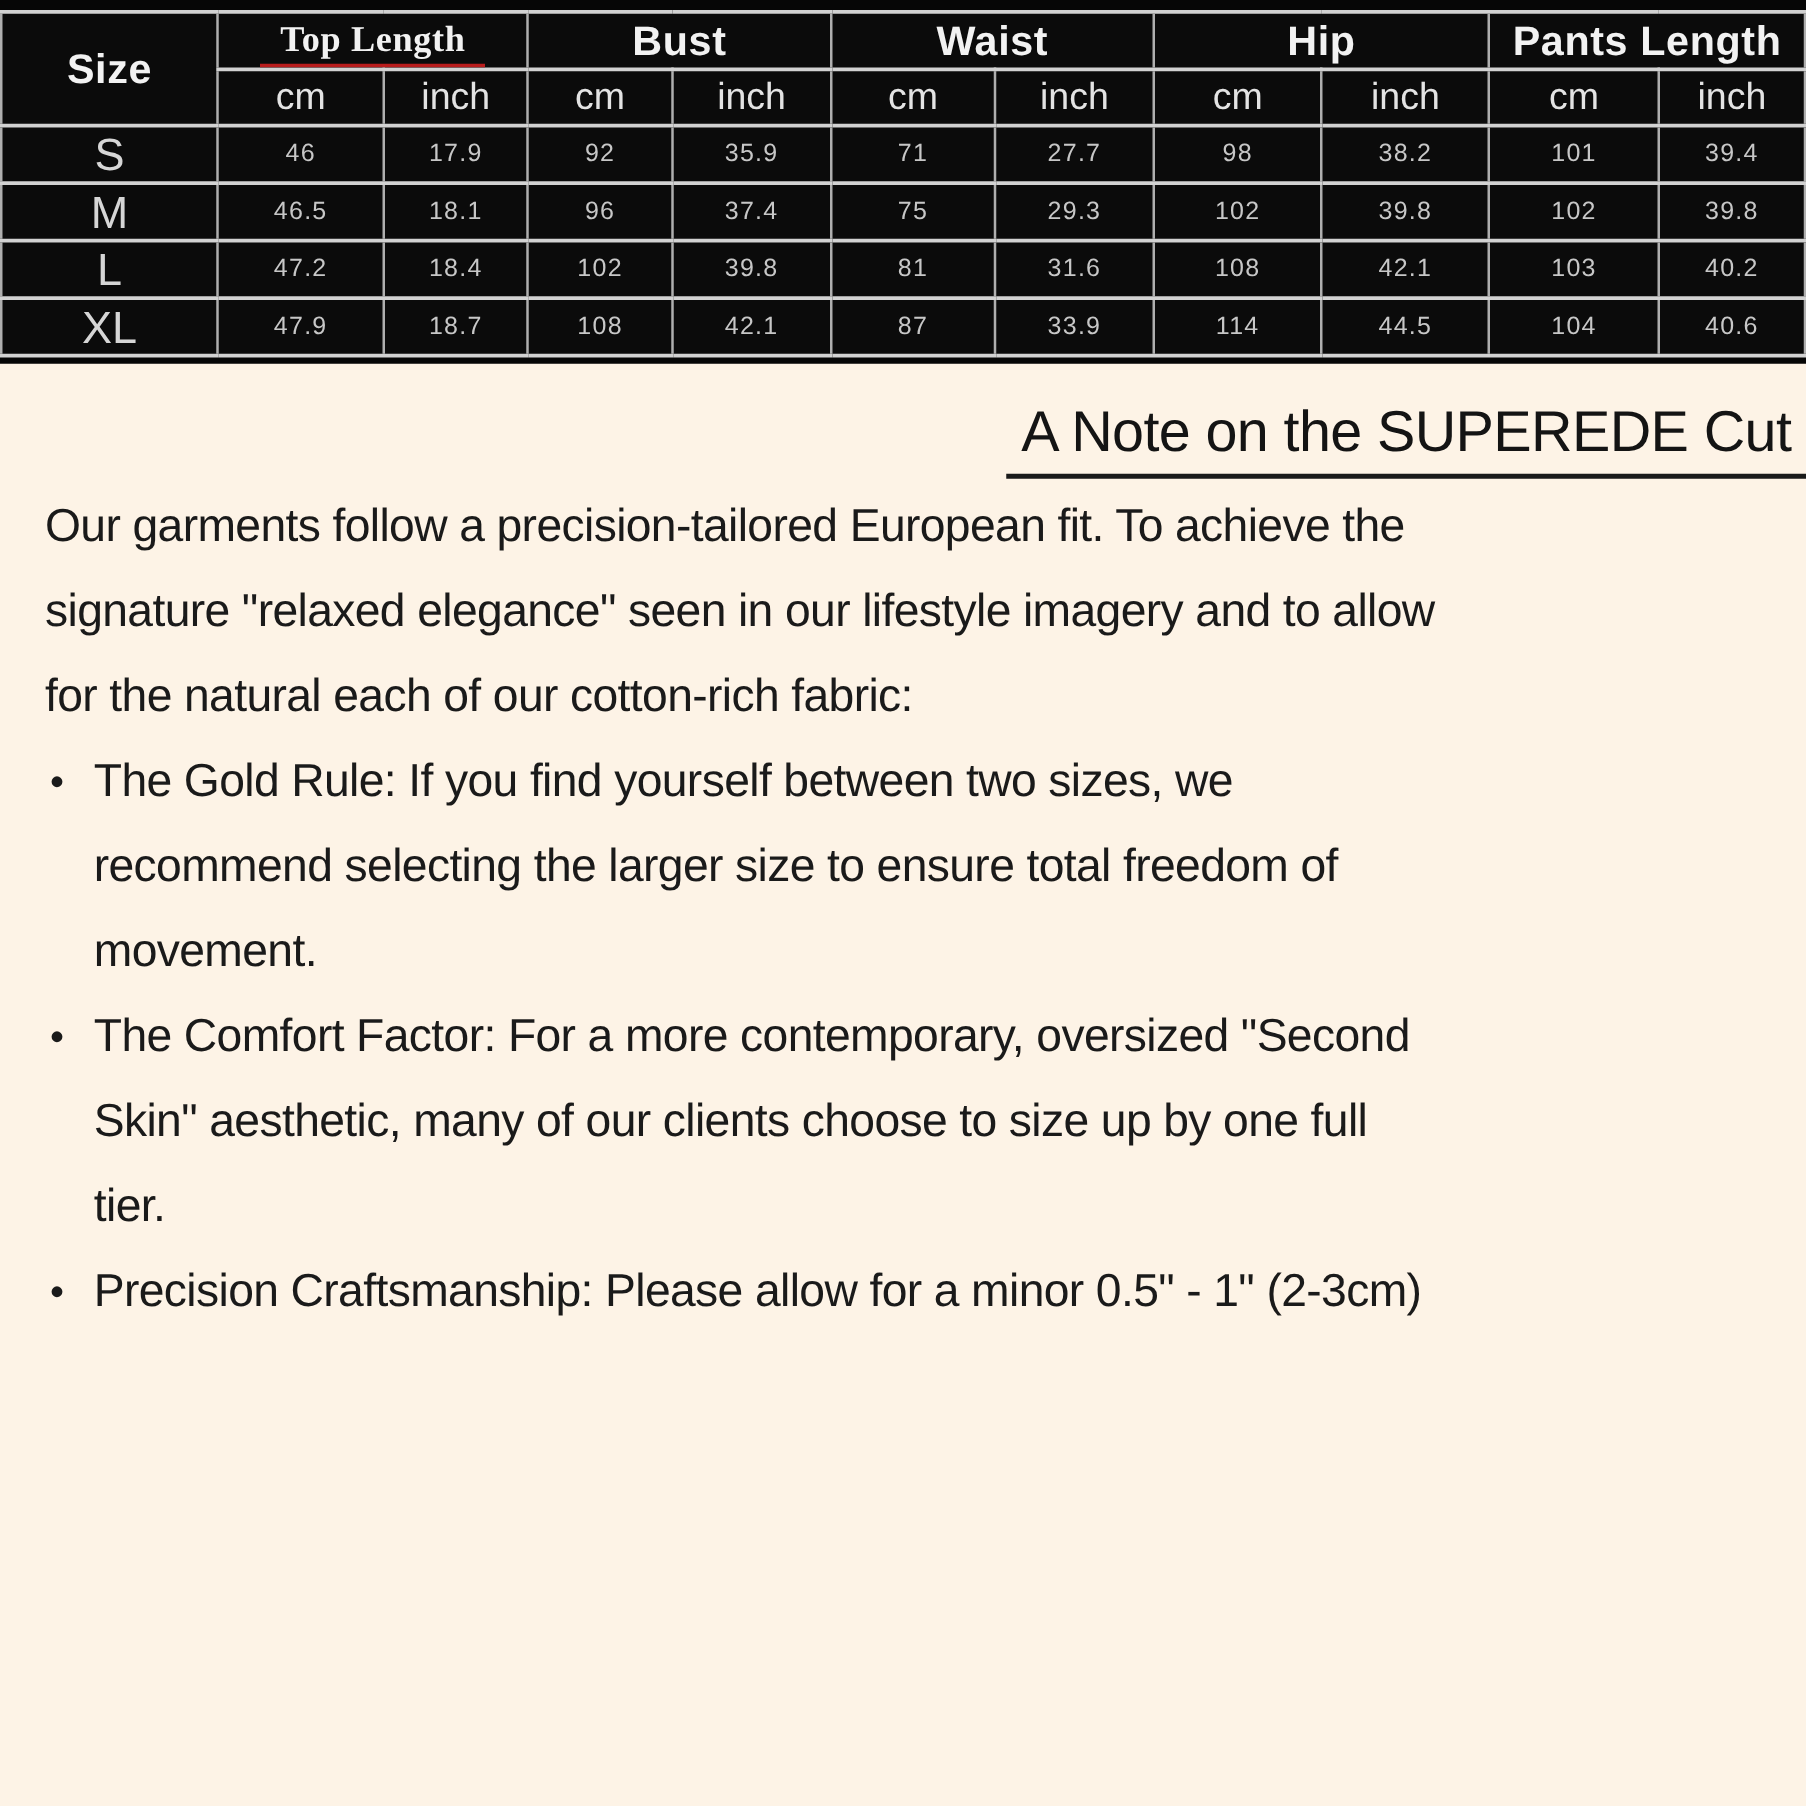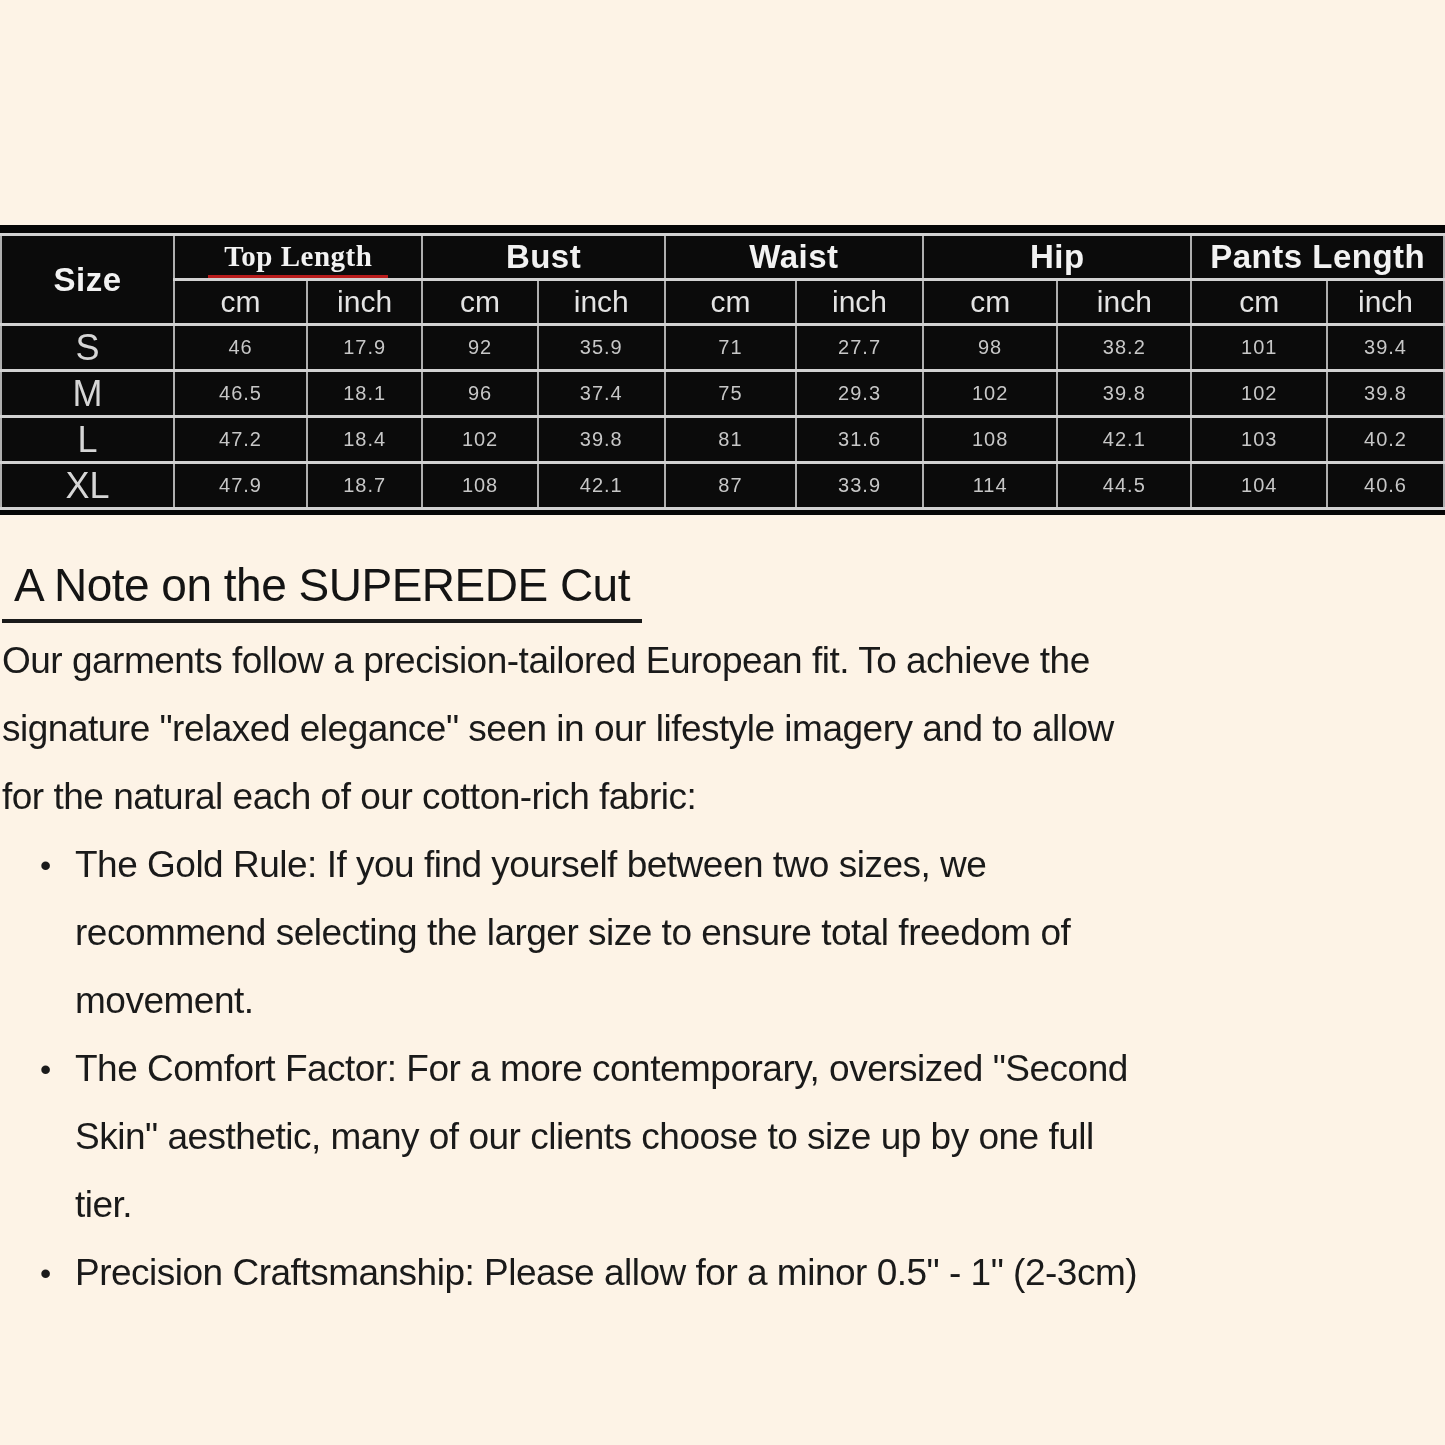--- a/index.html
+++ b/index.html
@@ -8,21 +8,20 @@
     width: 1445px;
     height: 1445px;
     background: #FDF3E6;
     overflow: hidden;
     font-family: "Liberation Sans", sans-serif;
     color: #1B1B1B;
   }
 
   
   .chart-band {
-    margin-top: 225px;
     background: #060606;
     padding: 8px 0 5px 0;
   }
   table.size-chart {
     width: 100%;
     border-collapse: collapse;
     table-layout: fixed;
   }
   .size-chart th, .size-chart td {
     background: #0B0B0B;
@@ -46,33 +45,33 @@
     font-weight: 700;
     font-size: 29px;
     color: #F2F2F2;
     border-bottom: 3px solid #b91c1c;
     padding: 0 16px 2px 16px;
     display: inline-block;
   }
 
   
   .note { padding-left: 2px; }
-  .heading-row { text-align: left; margin-top: 44px; }
+  .heading-row { text-align: right; margin-top: 28px; }
   .note-heading {
     display: inline-block;
     margin: 0;
     font-size: 46px;
     font-weight: 400;
     color: #141414;
     line-height: 1.15;
     border-bottom: 4px solid #1A1A1A;
     padding: 0 12px 7px 12px;
     letter-spacing: -0.5px;
   }
-  .para { margin-top: 4px; }
+  .para { margin-top: 4px; margin-left: 34px; }
   .tline {
     line-height: 68px;
     font-size: 37px;
     letter-spacing: -0.5px;
     white-space: nowrap;
     color: #1A1A1A;
   }
   ul.bullets { list-style: none; margin: 0; padding: 0; }
   li.bullet { position: relative; padding-left: 73px; }
   .dot {

